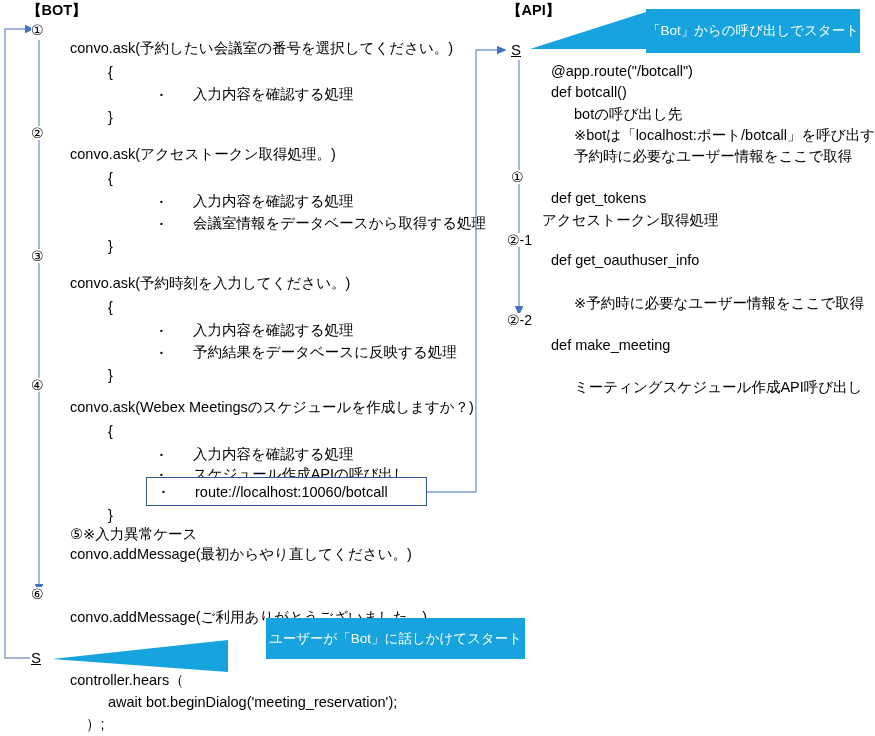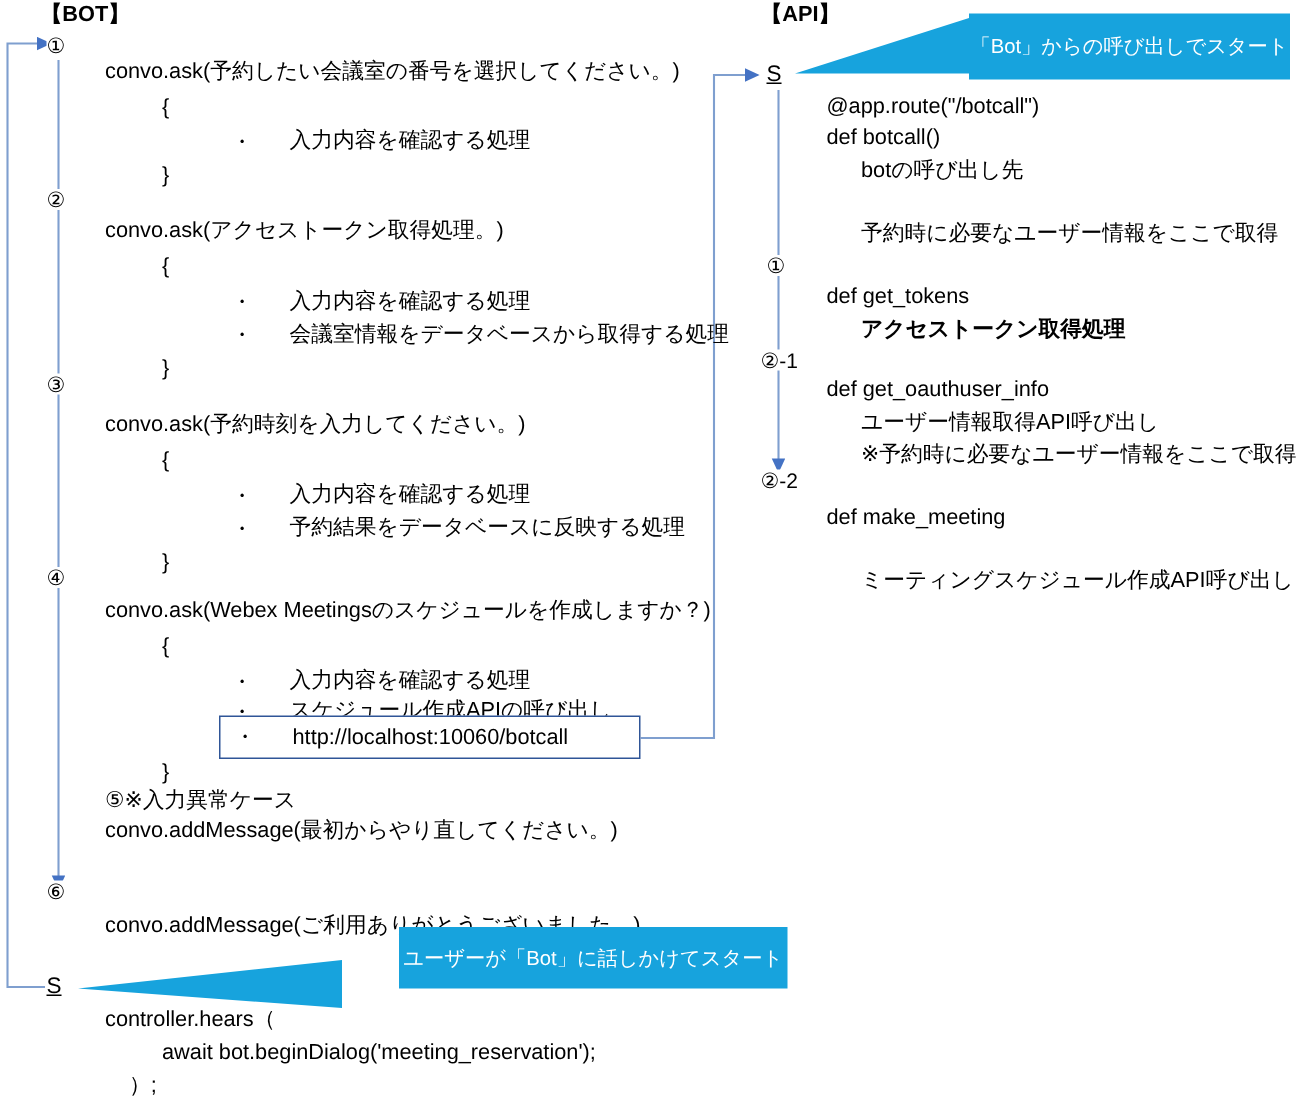--- a/index.html
+++ b/index.html
@@ -106,21 +106,21 @@
 
   <div class="txt" style="left:70px;top:400px;">convo.ask(Webex Meetingsのスケジュールを作成しますか？)</div>
   <div class="txt" style="left:108px;top:424px;">{</div>
   <div class="bullet" style="left:154px;top:448px;">・</div>
   <div class="txt" style="left:193px;top:447px;">入力内容を確認する処理</div>
   <div class="bullet" style="left:154px;top:468px;">・</div>
   <div class="txt" style="left:193px;top:467px;">スケジュール作成APIの呼び出し</div>
 
   <div class="urlbox" style="left:146px;top:477px;width:281px;height:29px;">
     <div class="bullet" style="left:9px;top:7px;">・</div>
-    <div class="txt" style="left:48px;top:7px;">http://localhost:10060/botcall</div>
+    <div class="txt" style="left:48px;top:7px;">route://localhost:10060/botcall</div>
   </div>
 
   <div class="txt" style="left:108px;top:508px;">}</div>
 
   <div class="txt" style="left:70px;top:527px;text-align:center;">⑤※入力異常ケース</div>
   <div class="txt" style="left:70px;top:547px;">convo.addMessage(最初からやり直してください。)</div>
 
   <div class="txt" style="left:70px;top:610px;">convo.addMessage(ご利用ありがとうございました。)</div>
 
   <div class="txt" style="left:70px;top:673px;">controller.hears（</div>
@@ -130,27 +130,27 @@
   <div class="callout" style="left:228px;top:618px;width:259px;height:41px;margin-left:38px;">ユーザーが「Bot」に話しかけてスタート</div>
 
   <div class="anchorS" style="left:511px;top:42px;">S</div>
   <div class="circ" style="left:511px;top:170px;">①</div>
   <div class="circ" style="left:507px;top:233px;">②-1</div>
   <div class="circ" style="left:507px;top:313px;">②-2</div>
 
   <div class="txt" style="left:551px;top:64px;">@app.route("/botcall")</div>
   <div class="txt" style="left:551px;top:85px;">def botcall()</div>
   <div class="txt" style="left:574px;top:107px;">botの呼び出し先</div>
+  <div class="txt" style="left:574px;top:128px;">※botは「localhost:ポート/botcall」を呼び出す</div>
   <div class="txt" style="left:574px;top:149px;">予約時に必要なユーザー情報をここで取得</div>
 
   <div class="txt" style="left:551px;top:191px;">def get_tokens</div>
-  <div class="txt" style="left:574px;top:213px;font-weight:bold;">アクセストークン取得処理</div>
+  <div class="txt" style="left:542px;top:213px;">アクセストークン取得処理</div>
 
   <div class="txt" style="left:551px;top:253px;">def get_oauthuser_info</div>
-  <div class="txt" style="left:574px;top:275px;">ユーザー情報取得API呼び出し</div>
   <div class="txt" style="left:574px;top:296px;">※予約時に必要なユーザー情報をここで取得</div>
 
   <div class="txt" style="left:551px;top:338px;">def make_meeting</div>
   <div class="txt" style="left:574px;top:380px;">ミーティングスケジュール作成API呼び出し</div>
 
   <div class="callout" style="left:646px;top:9px;width:214px;height:44px;">「Bot」からの呼び出しでスタート</div>
 
 </div>
 
 </body></html>

